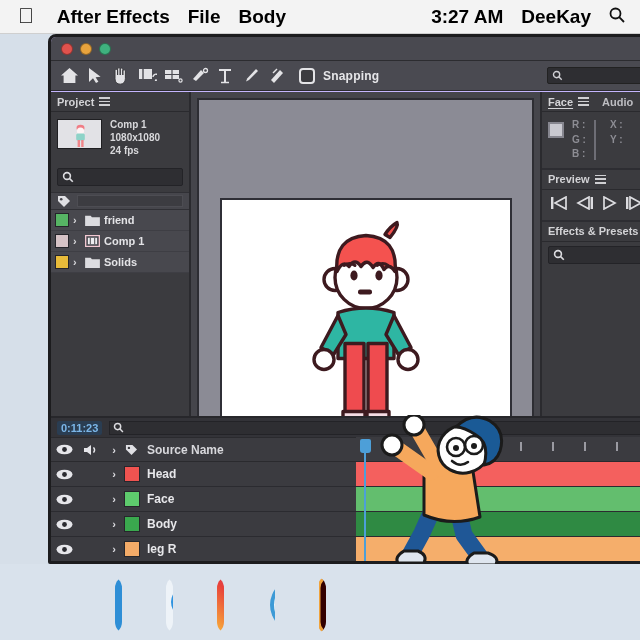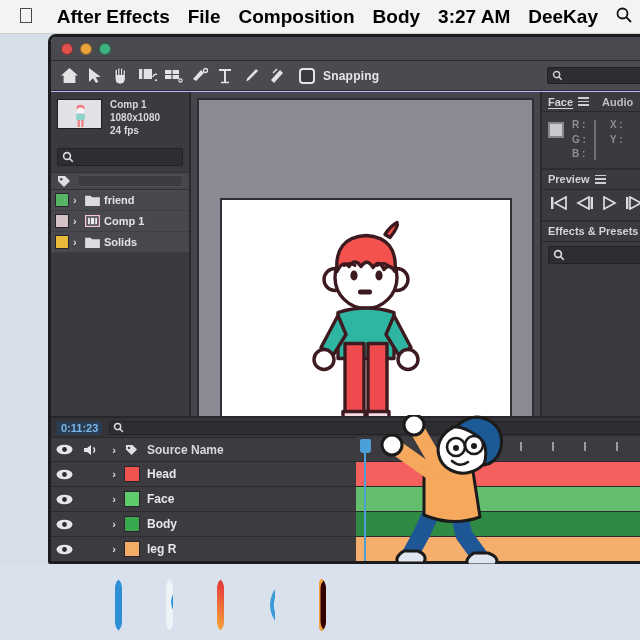--- a/index.html
+++ b/index.html
@@ -209,21 +209,20 @@
 </style>
 </head>
 <body>
 
 <div id="root">
 
   <div class="menubar">
     <span class="apple"></span>
     <span class="mi">After Effects</span>
     <span class="mi">File</span>
-    <span class="mi">Composition</span>
     <span class="mi">Body</span>
     <span class="spacer"></span>
     <span class="mi plain">3:27 AM</span>
     <span class="mi plain">DeeKay</span>
     <span class="srch">
       <svg width="18" height="18" viewBox="0 0 18 18">
           <circle cx="7.5" cy="7.5" r="5" fill="none" stroke="#111" stroke-width="1.8"></circle>
           <line x1="11.2" y1="11.2" x2="16" y2="16" stroke="#111" stroke-width="1.8"></line>
         </svg>
     </span>
@@ -299,20 +298,28 @@
         <svg width="11" height="11" viewBox="0 0 12 12">
             <circle cx="5" cy="5" r="3.4" fill="none" stroke="#cfcfd4" stroke-width="1.5"></circle>
             <line x1="7.4" y1="7.4" x2="10.6" y2="10.6" stroke="#cfcfd4" stroke-width="1.5"></line>
           </svg>
       </span>
     </div>
 
     <div class="body3">
 
       <div class="leftcol">
+        <div class="panelhdr">
+          <span class="ttl">Project</span>
+          <span class="hamb">
+              <i></i>
+              <i></i>
+              <i></i>
+            </span>
+        </div>
 
         <div class="compinfo">
           <div class="thumb">
             <svg width="45" height="30" viewBox="0 0 45 30">
               <rect width="45" height="30" fill="#e2e2e6"></rect>
               <ellipse cx="22.5" cy="8" rx="4" ry="3.2" fill="#f07d86"></ellipse>
               <circle cx="22.5" cy="11" r="3.6" fill="#fdf3f4"></circle>
               <rect x="18.2" y="13.5" width="8.6" height="7" rx="1.6" fill="#8ed3c8"></rect>
               <rect x="19.6" y="20" width="2.4" height="7" fill="#f0868a"></rect>
               <rect x="23.2" y="20" width="2.4" height="7" fill="#f0868a"></rect>

